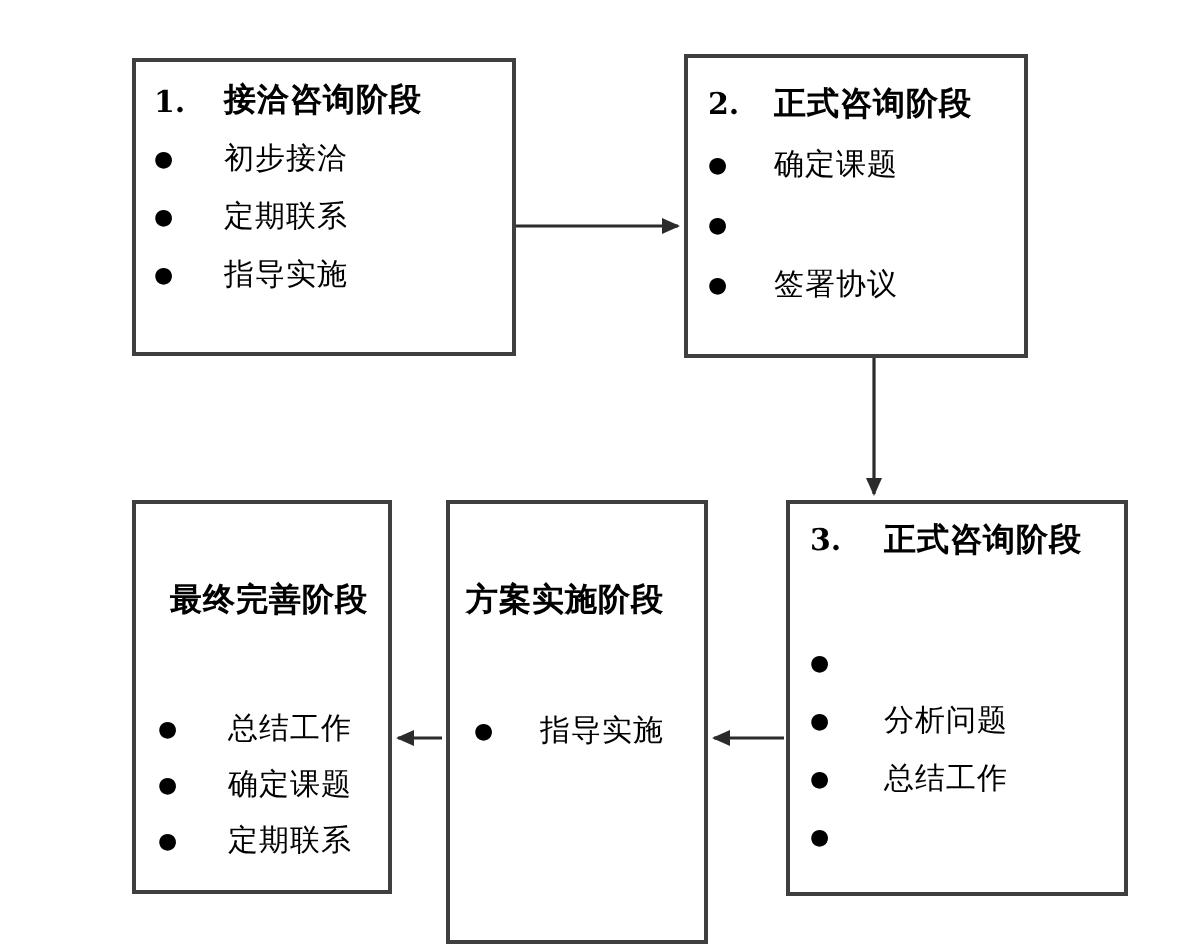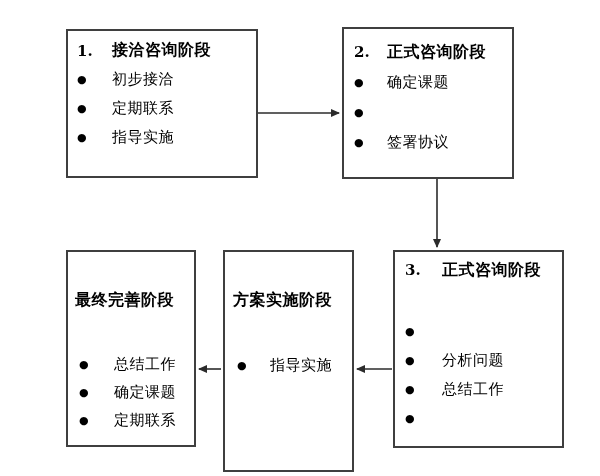--- a/index.html
+++ b/index.html
@@ -77,21 +77,21 @@
   #box3 .marker { width: 37px; }
 
   
   #box4 { left: 223px; top: 250px; width: 131px; height: 222px; padding: 34px 0 0 8px; }
   #box4 .title-row { height: 28px; }
   #box4 .row.first-item { margin-top: 37px; height: 28px; }
   #box4 .marker { width: 37px; padding-left: 4px; box-sizing: border-box; }
 
   
   #box5 { left: 66px; top: 250px; width: 130px; height: 197px; padding: 34px 0 0 7px; }
-  #box5 .title-row { height: 28px; }
+  #box5 .title-row { height: 28px; justify-content: center; }
   #box5 .row.item { height: 28px; }
   #box5 .row.first-item { margin-top: 36px; }
   #box5 .marker { width: 39px; padding-left: 4px; box-sizing: border-box; }
 </style>
 </head>
 <body>
 
 <div class="canvas">
 
   <svg class="arrows" viewBox="0 0 600 476">

